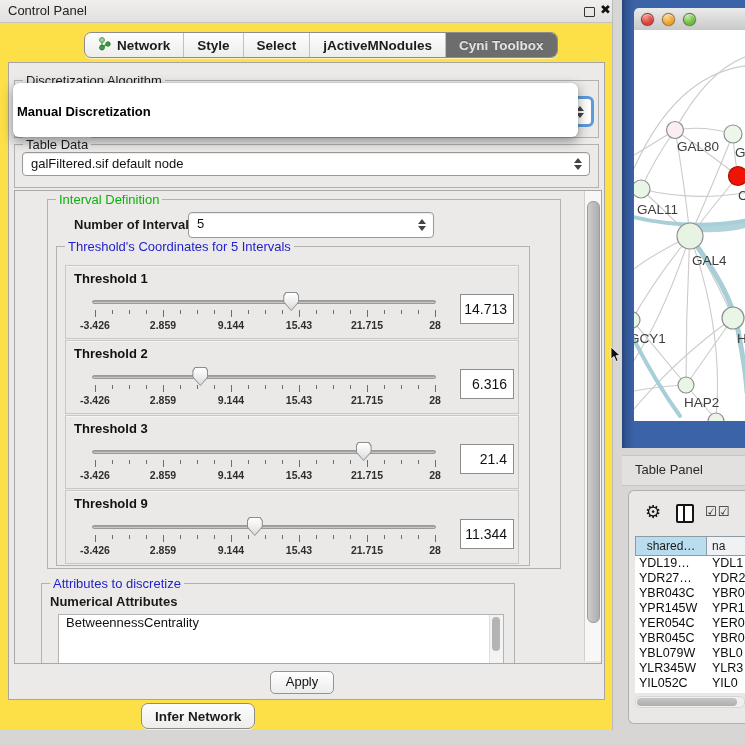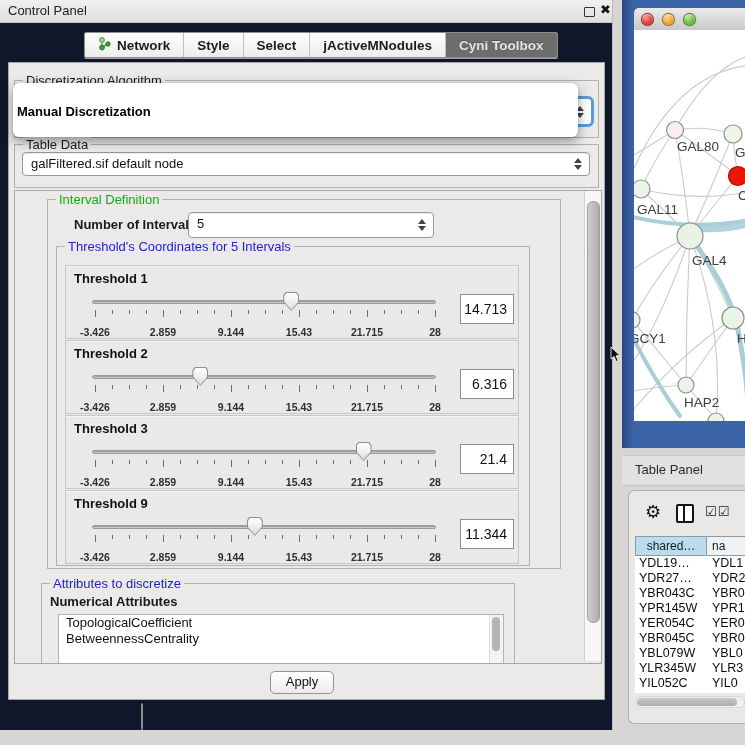--- a/index.html
+++ b/index.html
@@ -1,28 +1,28 @@
 <!DOCTYPE html>
 <html><head>
 <meta charset="utf-8">
 <style>
   html,body{margin:0;padding:0;}
   body{width:745px;height:745px;overflow:hidden;background:#d8d6d4;
        font-family:"Liberation Sans","DejaVu Sans",sans-serif;font-size:13px;color:#1a1a1a;
        -webkit-font-smoothing:antialiased;position:relative;}
   .abs{position:absolute;}
   
-  #control-panel{left:0;top:0;width:612px;height:730px;background:#0f172a;border-right:1px solid #bdbbb9;}
+  #control-panel{left:0;top:0;width:612px;height:730px;background:#fde047;border-right:1px solid #bdbbb9;}
   #cp-titlebar{left:0;top:0;width:612px;height:22px;background:linear-gradient(#f0efee,#e2e0df);
                border-bottom:1px solid #c6c4c2;}
   #cp-title{left:8px;top:3px;font-size:13px;color:#222;}
   #float-icon{left:584px;top:7px;width:9px;height:8px;border:1.5px solid #333;border-radius:1px;}
   #close-icon{left:600px;top:2px;font-size:13px;font-weight:bold;color:#111;}
   
-  .seg-bar{display:flex;border:1px solid #8f8d8b;border-radius:2px;overflow:hidden;height:24px;
+  .seg-bar{display:flex;border:1px solid #8f8d8b;border-radius:7px;overflow:hidden;height:24px;
            background:linear-gradient(#fdfdfd,#ededec);box-shadow:0 1px 0 rgba(255,255,255,.6);}
   .seg{display:flex;align-items:center;justify-content:center;padding:0 13px;height:24px;
        border-right:1px solid #c2c0be;font-weight:bold;font-size:13.5px;color:#1c1c1c;white-space:nowrap;cursor:default;}
   .seg:last-child{border-right:none;}
   .seg.selected{background:#6d6d6d;color:#e3e3e3;text-shadow:0 -1px 0 rgba(0,0,0,.25);}
   #top-tabs{left:84px;top:32px;}
   #bottom-tabs{left:141px;top:703px;}
   .seg .tabicon{margin-right:6px;display:inline-block;}
   
   #outer-panel{left:8px;top:62px;width:595px;height:636px;border:1px solid #a9a7a5;background:#eceae9;}
@@ -64,21 +64,21 @@
   .th-label{position:absolute;left:8px;top:5px;font-weight:bold;color:#111;}
   .th-track{position:absolute;left:26px;top:34px;width:344px;height:4px;border-radius:2px;
             background:linear-gradient(#8f8f8f,#d8d8d8);border:1px solid #9a9a9a;box-sizing:border-box;}
   .th-thumb{position:absolute;top:26px;width:16px;height:19px;
             clip-path:polygon(15% 0,85% 0,100% 18%,100% 52%,50% 100%,0 52%,0 18%);background:#8d8d8d;}
   .th-thumb::after{content:"";position:absolute;inset:1px;
             clip-path:polygon(15% 0,85% 0,100% 18%,100% 52%,50% 100%,0 52%,0 18%);
             background:linear-gradient(#ffffff,#ededed 55%,#d9d9d9);}
   .tick{position:absolute;top:44px;width:1px;background:#6d6d6d;height:4px;}
   .tick.major{height:7px;}
-  .tick-label{position:absolute;top:60px;transform:translateX(-50%);font-size:10.5px;font-weight:bold;color:#2e2e2e;text-align:right;}
+  .tick-label{position:absolute;top:53px;transform:translateX(-50%);font-size:10.5px;font-weight:bold;color:#2e2e2e;text-align:right;}
   .th-value{position:absolute;left:394px;top:28px;width:54px;height:30px;border:1px solid #8f8d8b;background:#fff;
             font-size:14px;text-align:right;padding:0 6px 0 0;box-sizing:border-box;
             font-family:"Liberation Sans",sans-serif;color:#111;}
   #attributes-group{left:26px;top:392px;width:472px;height:120px;}
   #attr-heading{left:8px;top:10px;font-weight:bold;}
   #attr-list{left:16px;top:30px;width:444px;height:70px;background:#fff;border:1px solid #b5b3b1;overflow:hidden;}
   .attr-item{padding:1px 0 1px 7px;font-size:13px;line-height:14px;color:#111;}
   #attr-scrollbar{right:0;top:0;width:13px;height:100%;background:#f3f3f3;border-left:1px solid #ddd;}
   #attr-scroll-thumb{left:2px;top:2px;width:8px;height:34px;border-radius:4px;background:#b4b4b4;}
   #apply-button{left:270px;top:671px;width:62px;height:21px;border:1px solid #96948f;border-radius:5px;
@@ -321,36 +321,38 @@
               <input class="th-value" type="text" value="11.344" style="">
             </div>
           </div>
       </div>
     </div>
 
     <div id="attributes-group" class="abs group">
       <span class="group-title gt-blue">Attributes to discretize</span>
       <span id="attr-heading" class="abs">Numerical Attributes</span>
       <div id="attr-list" class="abs">
-          <div class="attr-item">TopologicalCoefficient</div>
           <div class="attr-item">BetweennessCentrality</div>
           <div id="attr-scrollbar" class="abs">
           <div id="attr-scroll-thumb" class="abs"></div>
         </div>
       </div>
     </div>
 
     <div id="main-scrollbar" class="abs">
       <div id="main-scroll-thumb" class="abs"></div>
     </div>
   </div>
 
   <div id="apply-button" class="abs">Apply</div>
 
   <div id="bottom-tabs" class="abs seg-bar">
+      <div class="seg">
+        <span>Infer Network</span>
+      </div>
     </div>
 </div>
 
 <div id="net-frame" class="abs"></div>
 <div id="net-titlebar" class="abs">
     <span class="tl abs" style="left: 7px; background: radial-gradient(circle at 35% 28%, rgb(245, 151, 144) 0%, rgb(223, 64, 56) 60%); border: 1px solid rgba(0, 0, 0, 0.35);"></span>
     <span class="tl abs" style="left: 28px; background: radial-gradient(circle at 35% 28%, rgb(251, 217, 138) 0%, rgb(239, 163, 46) 60%); border: 1px solid rgba(0, 0, 0, 0.35);"></span>
     <span class="tl abs" style="left: 49px; background: radial-gradient(circle at 35% 28%, rgb(192, 233, 160) 0%, rgb(111, 190, 62) 60%); border: 1px solid rgba(0, 0, 0, 0.35);"></span>
   </div>
 <div id="net-canvas" class="abs">

